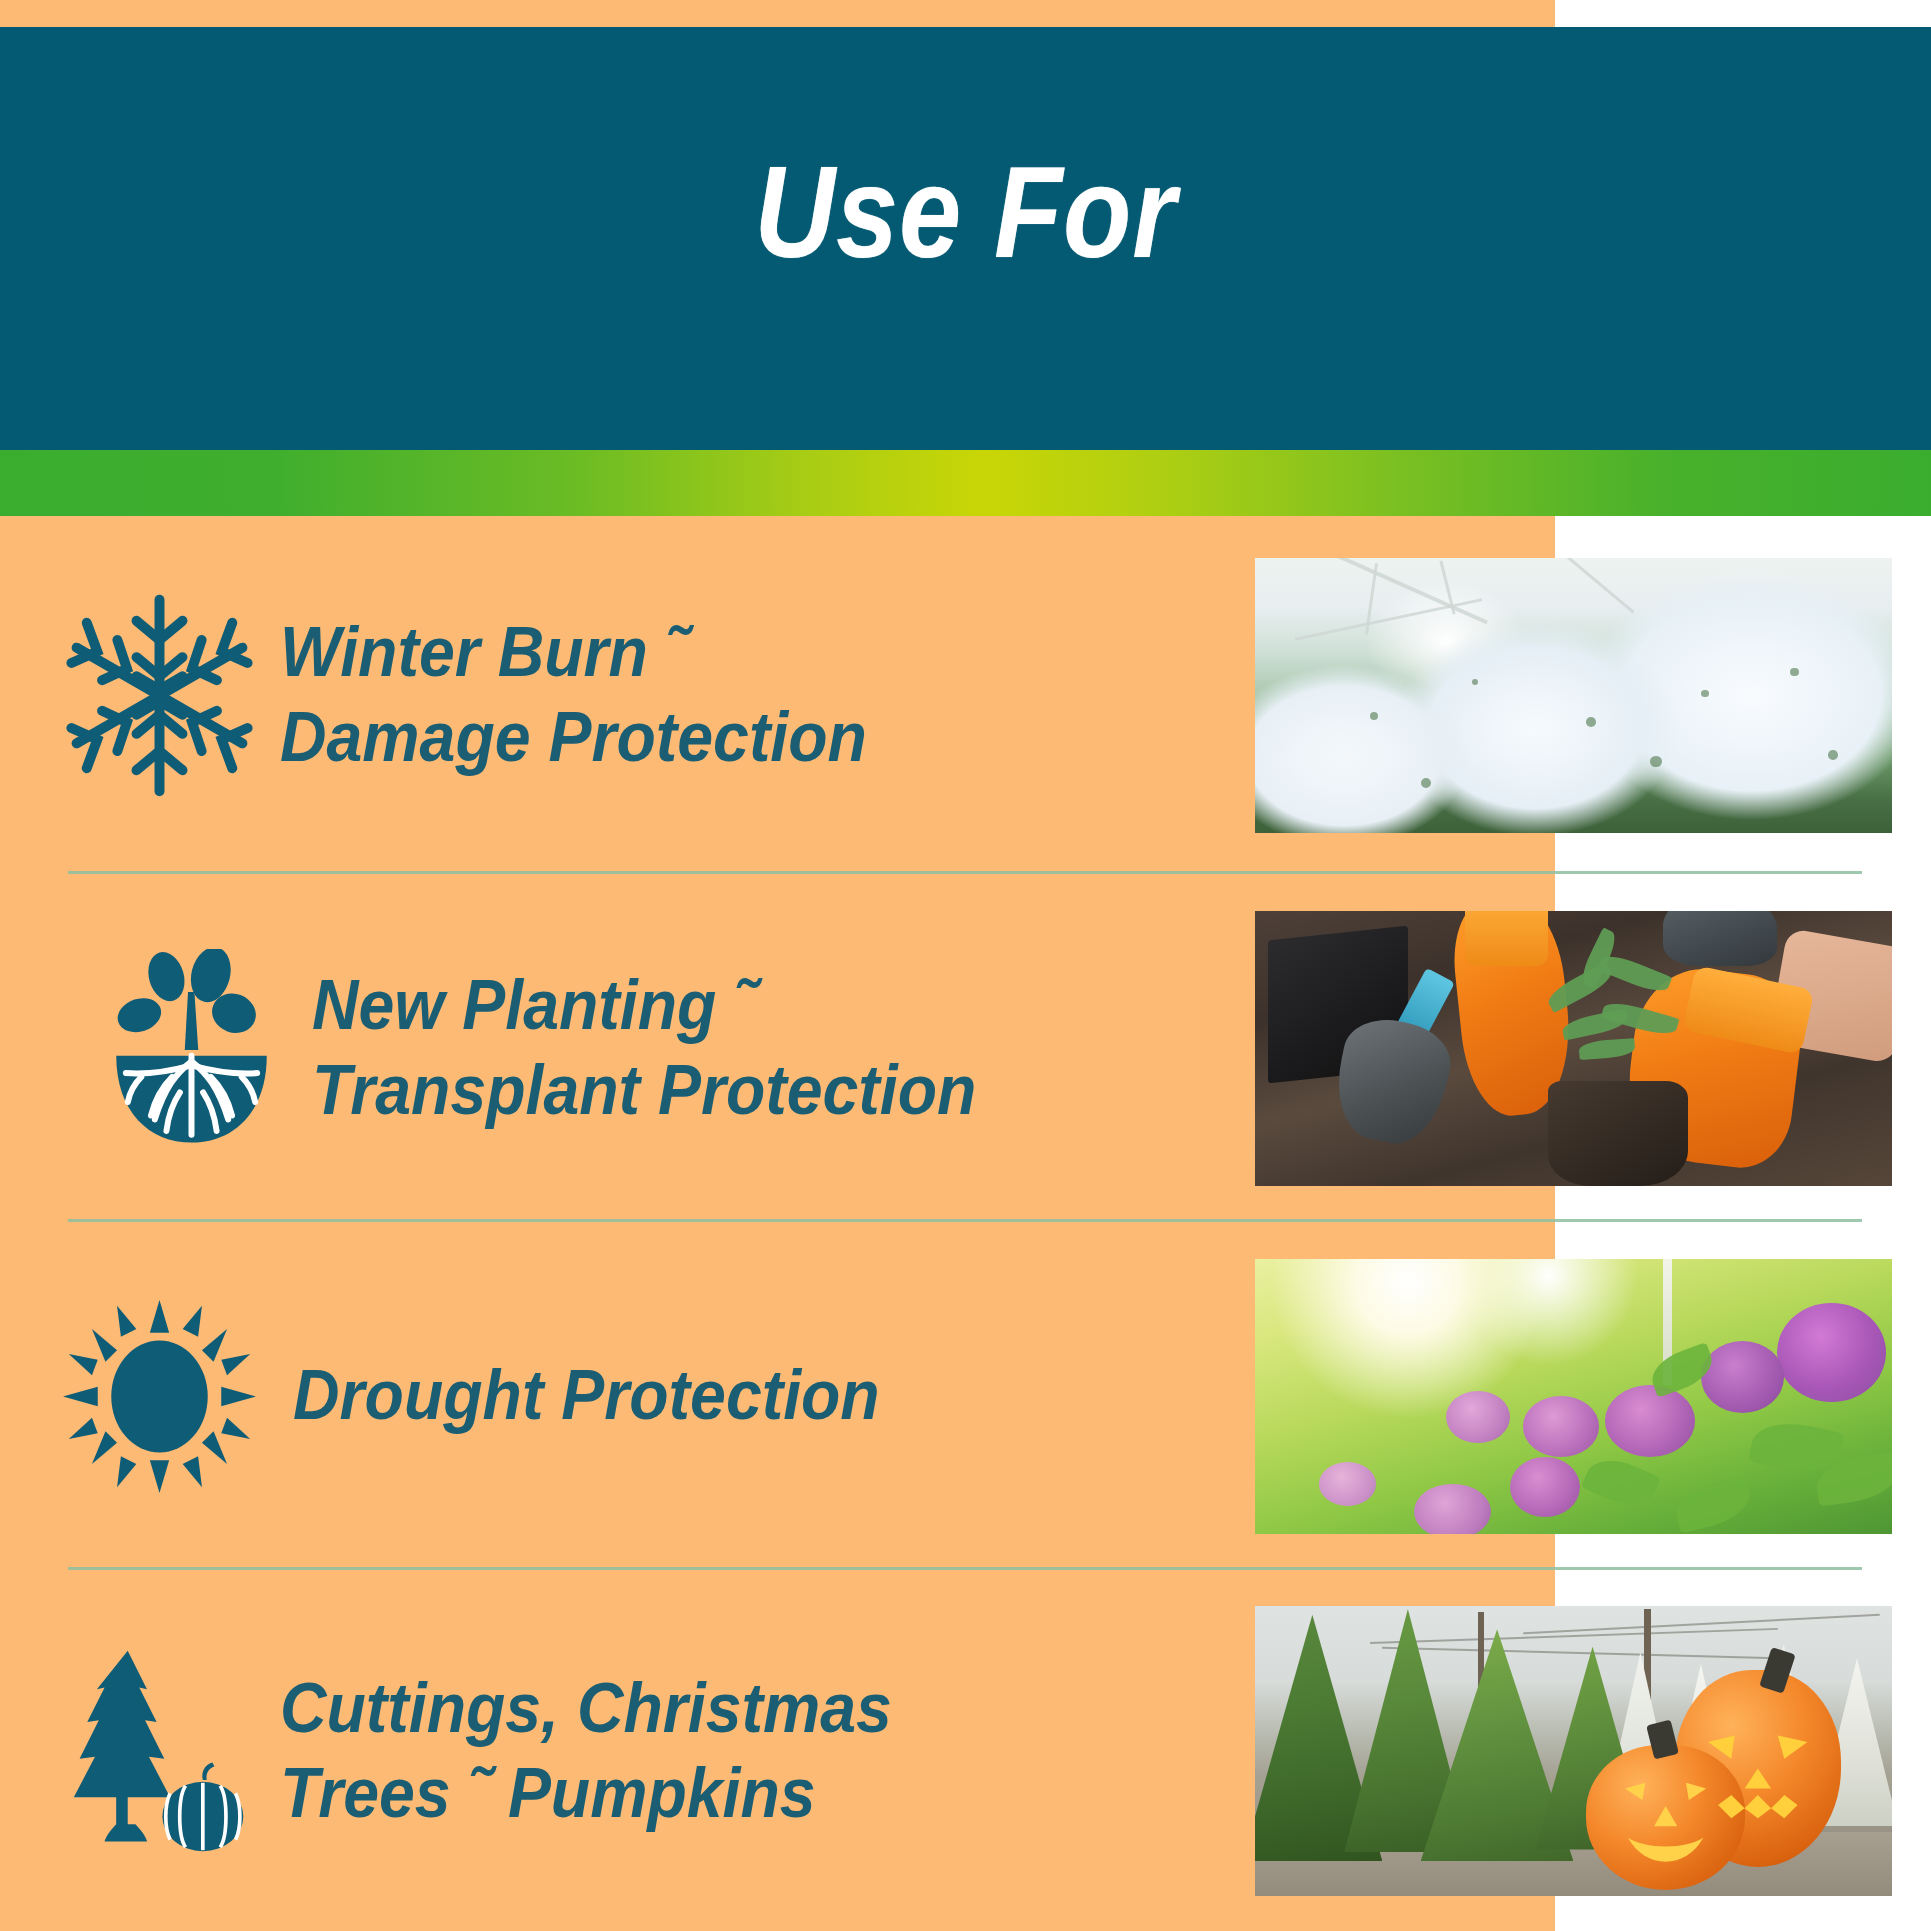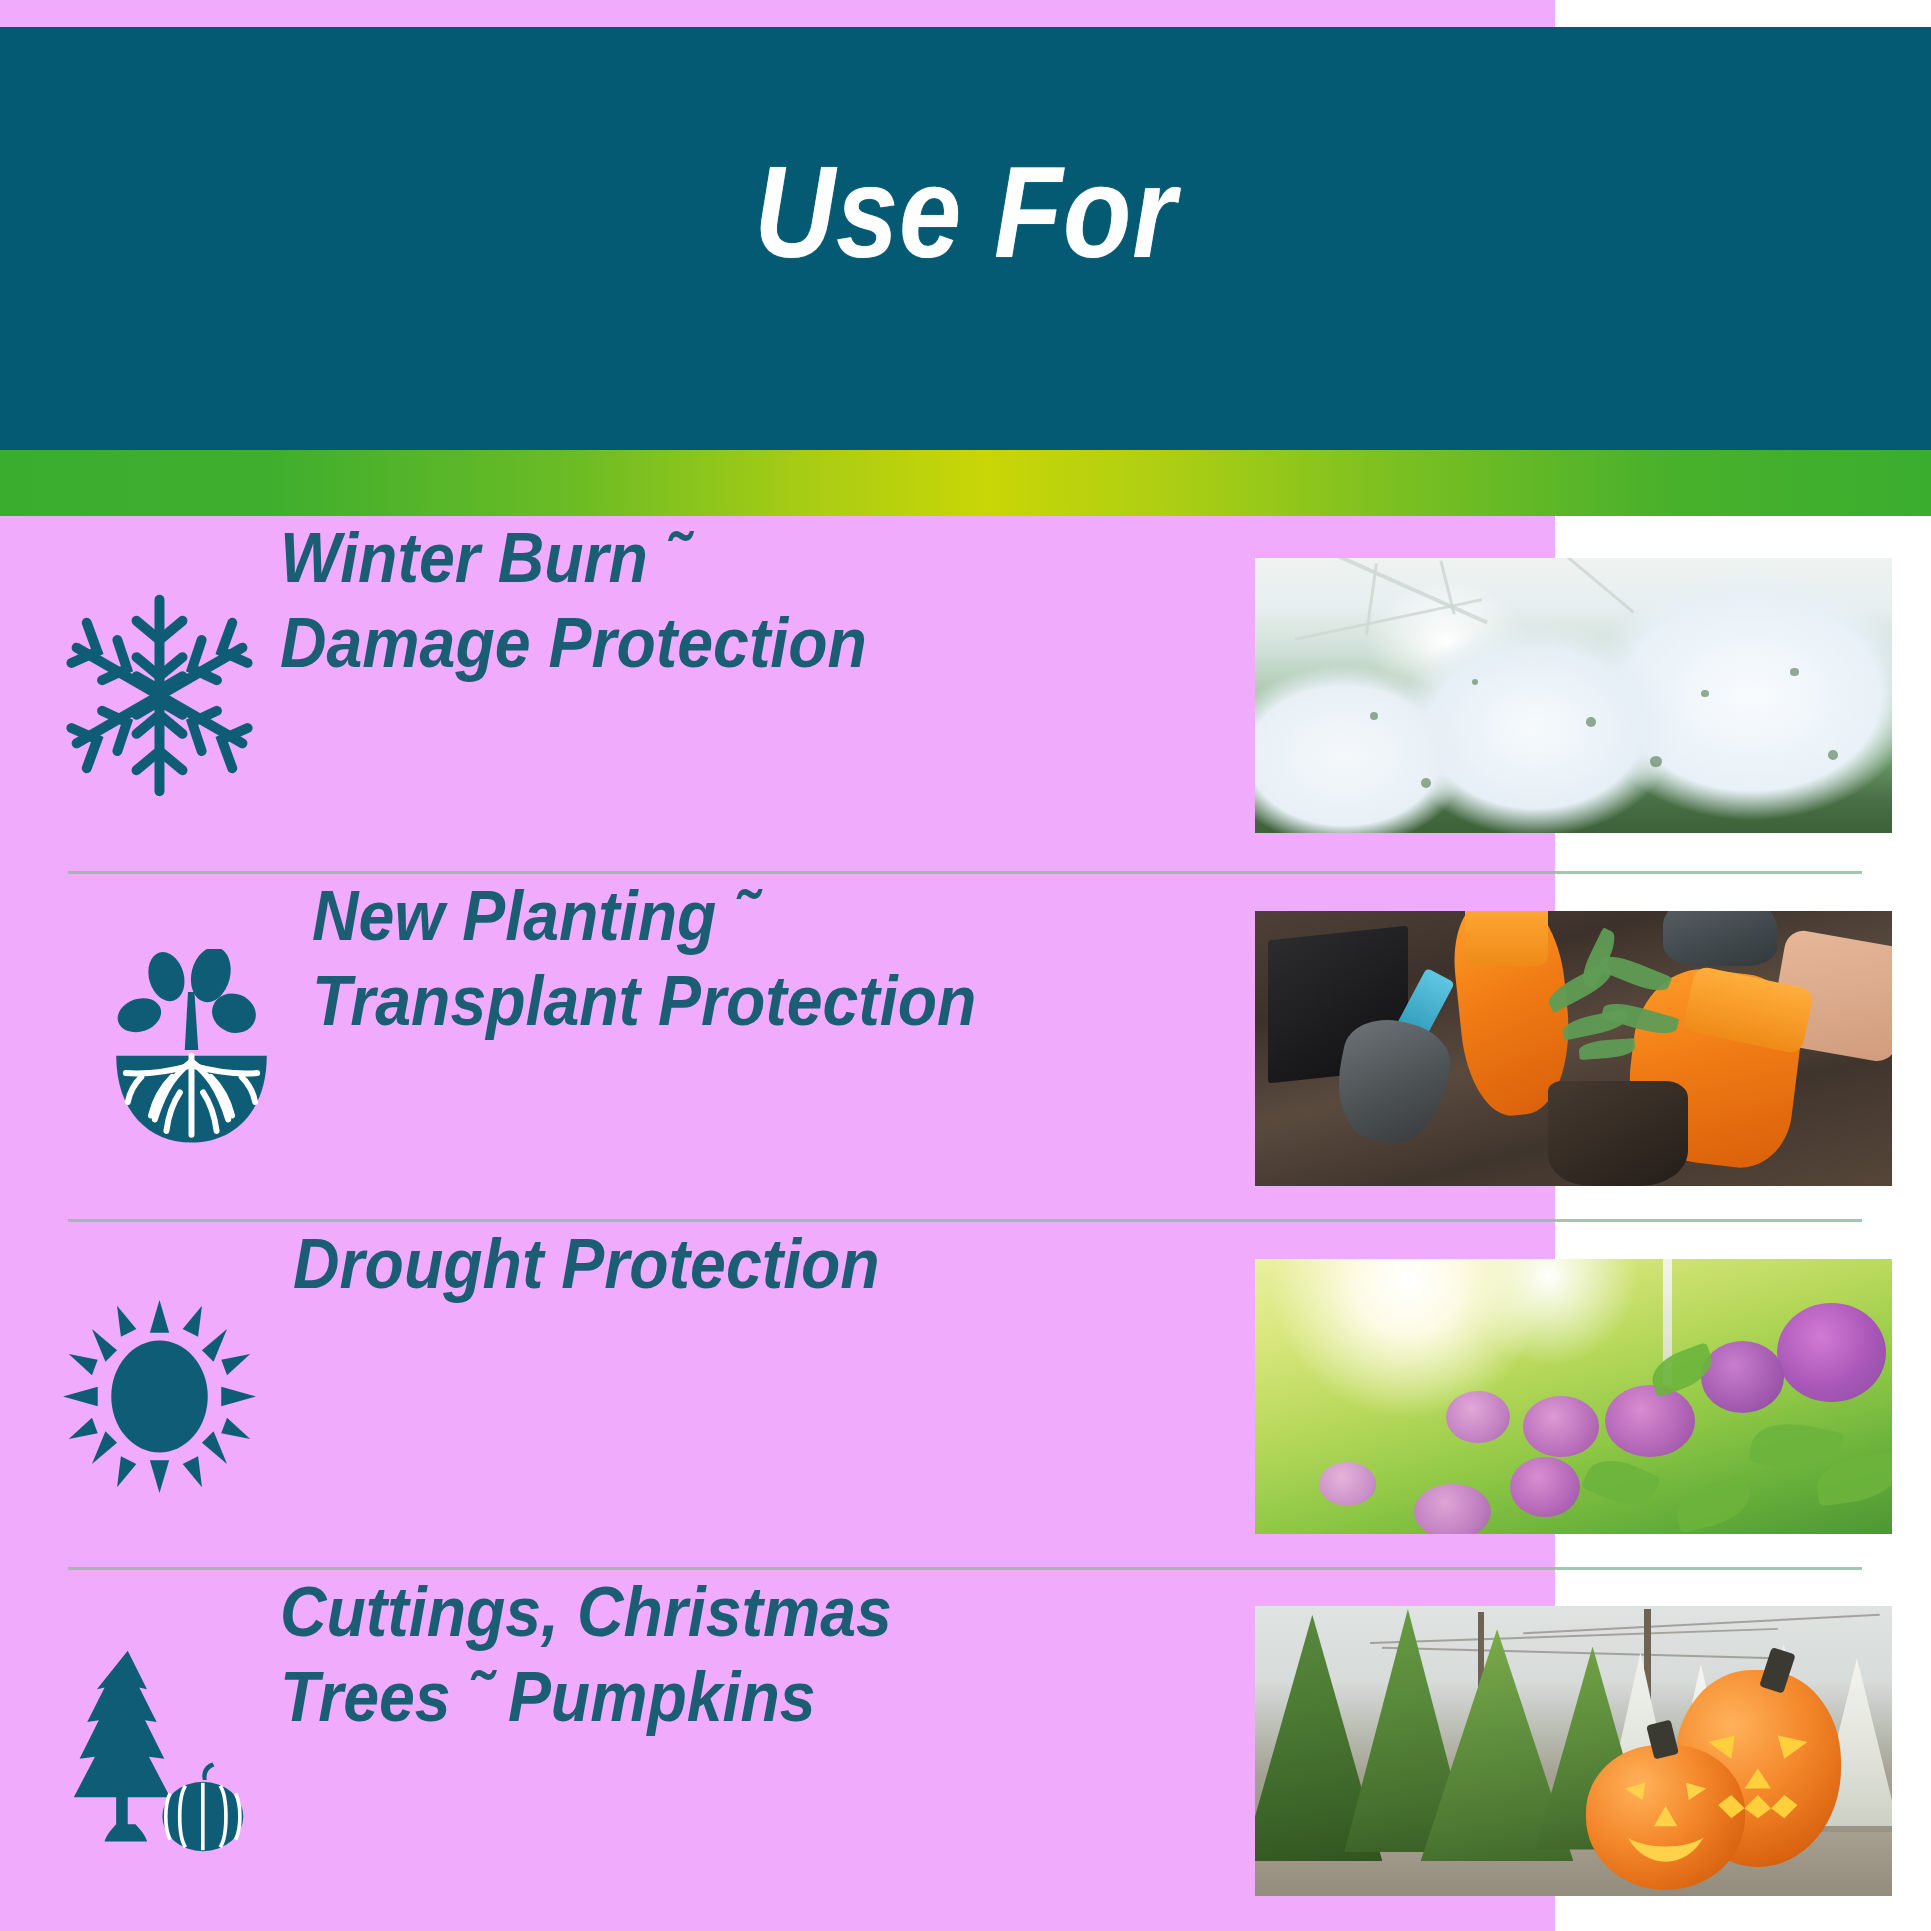--- a/index.html
+++ b/index.html
@@ -2,21 +2,21 @@
 <html><head>
 <meta charset="utf-8">
 <style>
   * { box-sizing: border-box; margin: 0; padding: 0; }
   html, body {
     width: 1931px; height: 1931px;
     background: #ffffff;
     font-family: "Liberation Sans", sans-serif;
     overflow: hidden;
   }
-  .page { position: relative; width: 1555px; height: 1931px; background: #f0abfc; }
+  .page { position: relative; width: 1555px; height: 1931px; background: #fdba74; }
 
   
   .header {
     position: absolute; left: 0; top: 27px; width: 1931px; height: 423px;
     background: #055A73;
     display: flex; align-items: center; justify-content: center;
   }
   .header-title {
     color: #ffffff;
     font-family: "Liberation Sans", sans-serif;
@@ -41,21 +41,21 @@
       #AFCF12 60%,
       #7CC021 72%,
       #49B12B 86%,
       #3AAD2F 100%);
   }
 
   
   .rows { position: absolute; left: 0; top: 516px; width: 1931px; }
   .row {
     position: relative;
-    display: flex; 
+    display: flex; align-items: center;
     width: 1931px;
   }
   .row-1 { height: 358px; }
   .row-2 { height: 348px; padding-left: 32px; }
   .row-3 { height: 348px; gap: 13px; }
   .row-4 { height: 362px; }
 
   .divider {
     position: absolute; left: 68px; width: 1794px; height: 2.9px;
     background: #8DBFA0; opacity: .85;

